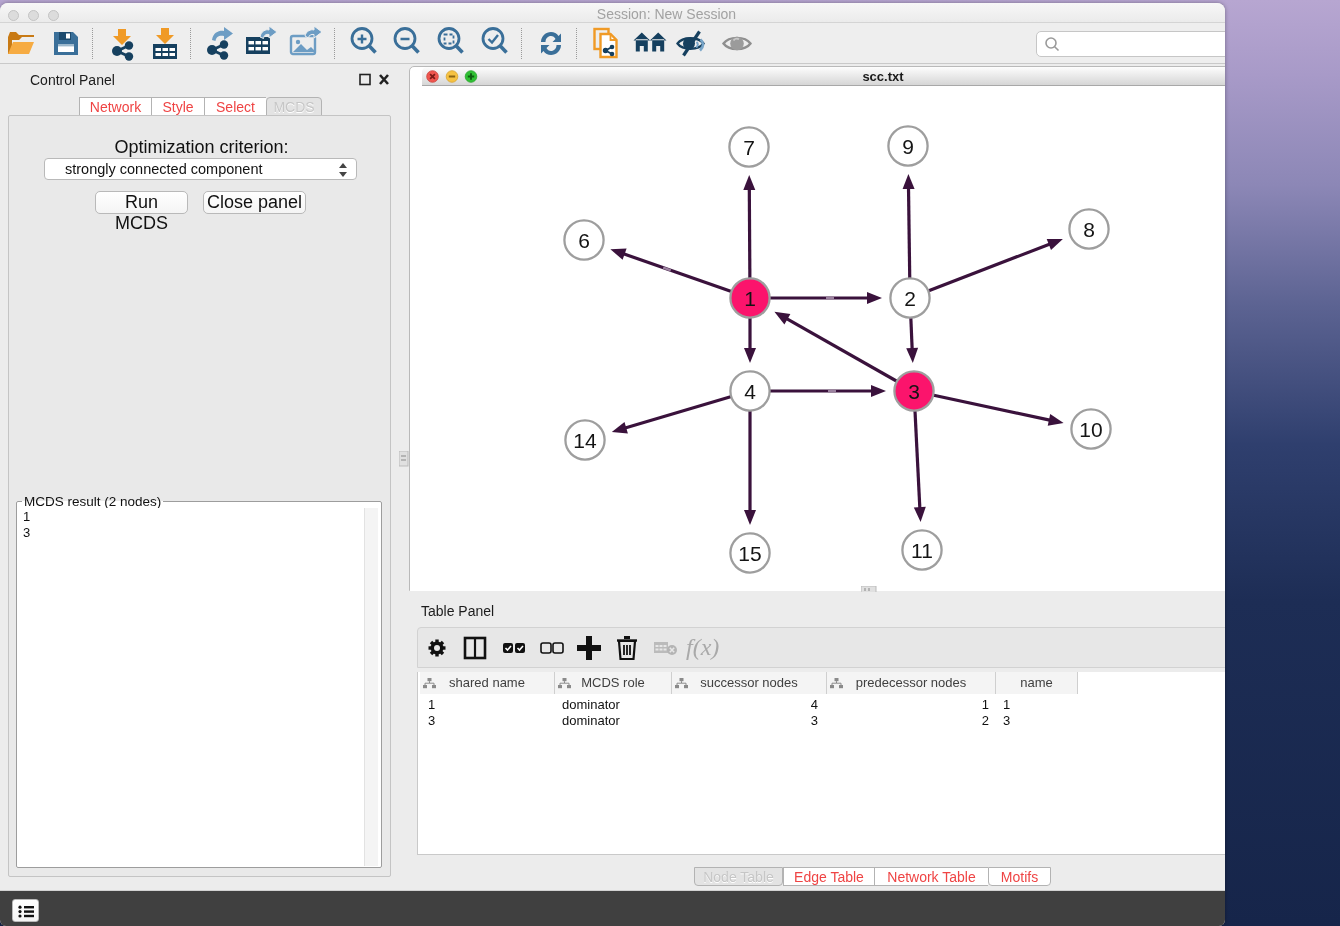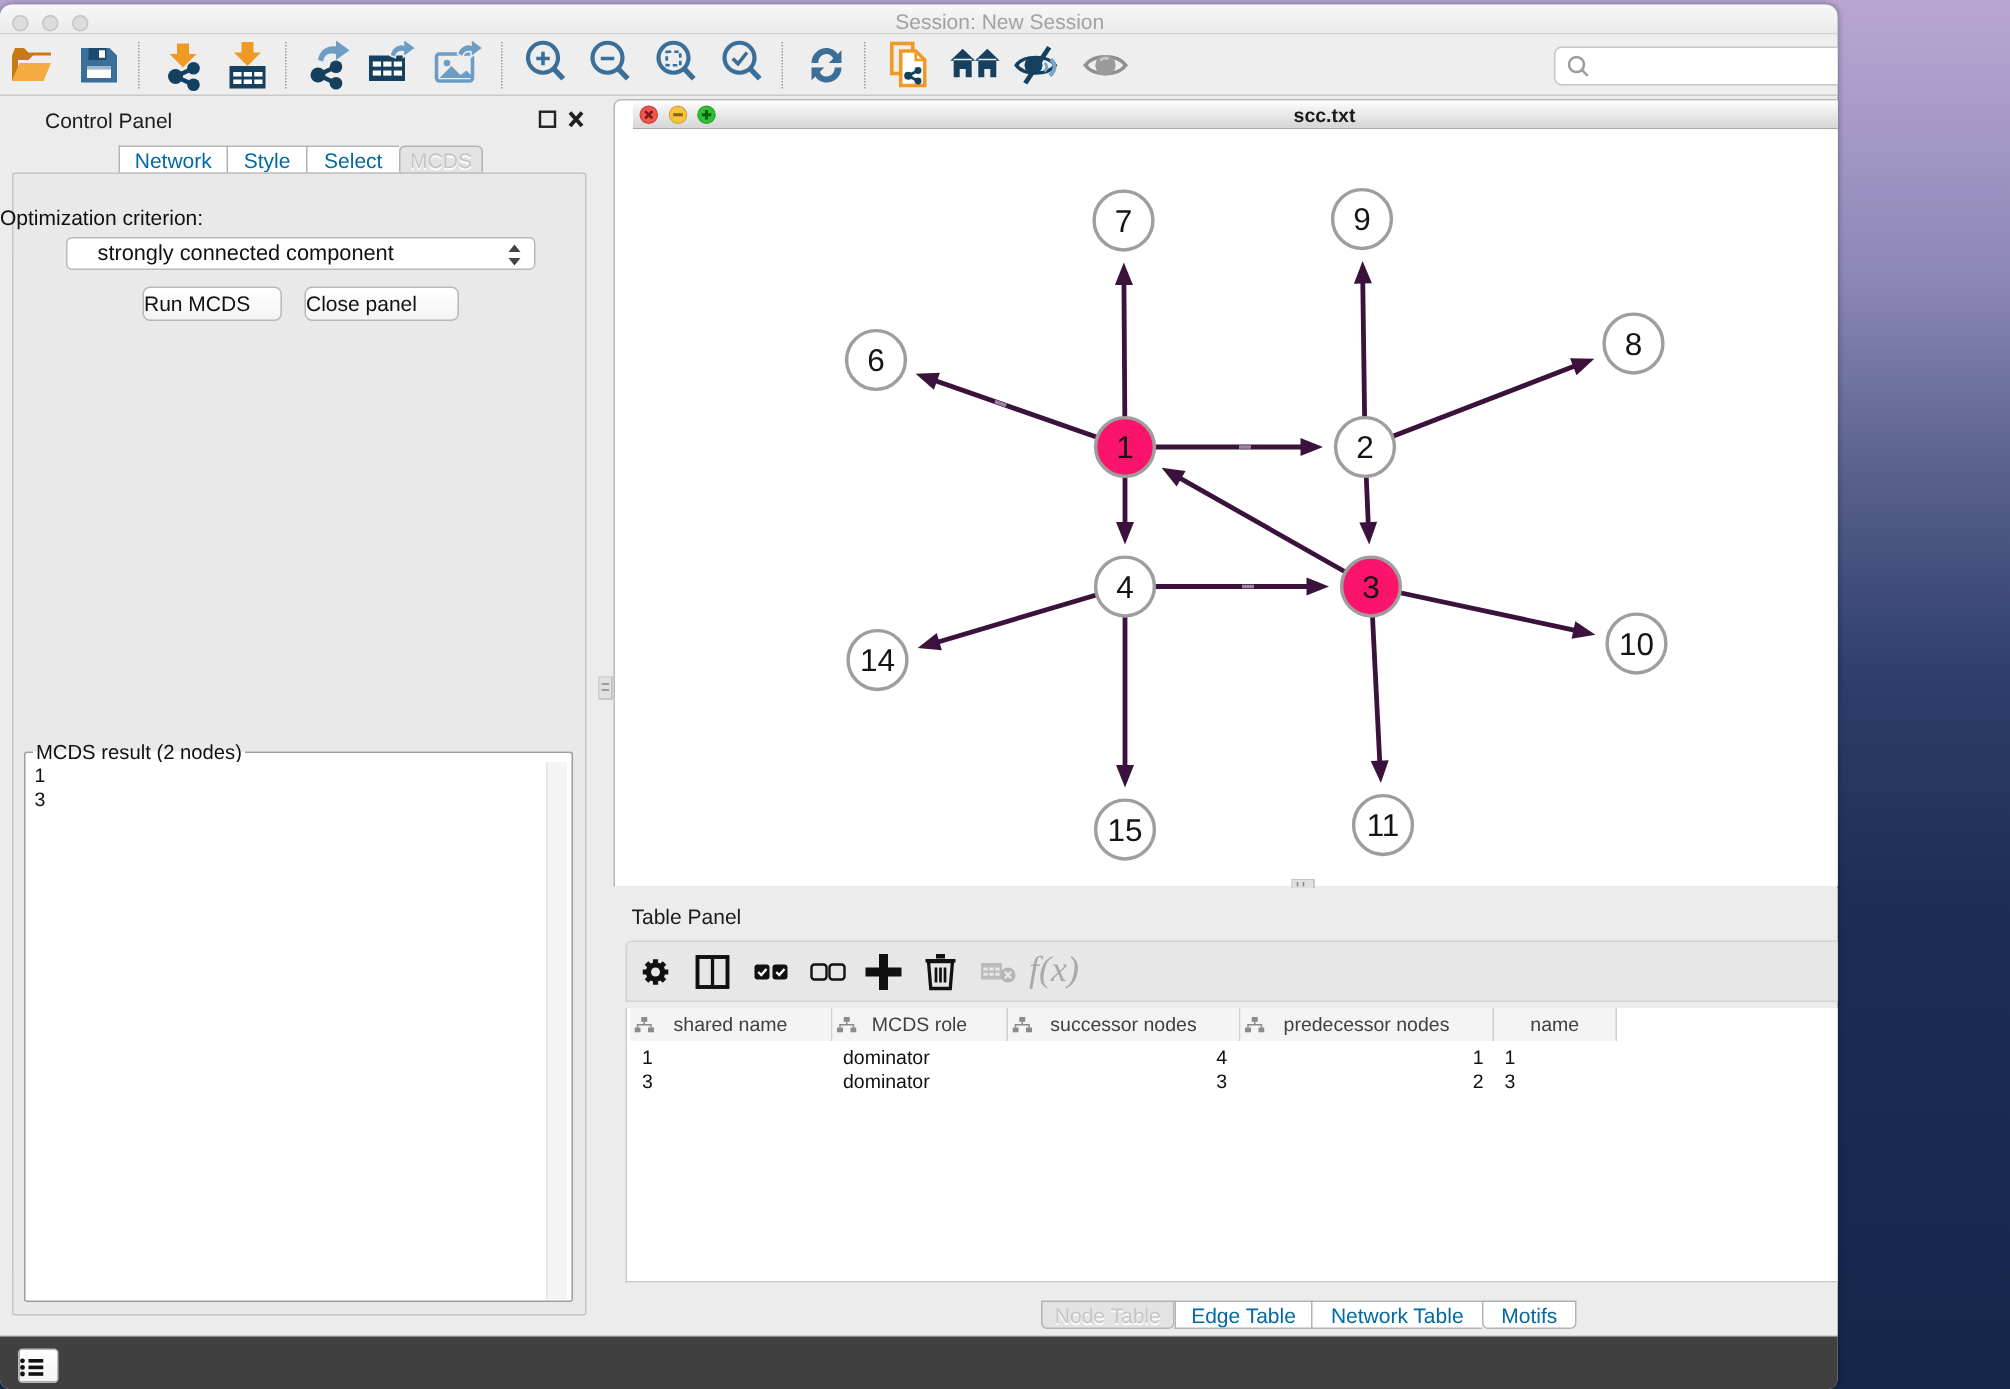--- a/index.html
+++ b/index.html
@@ -8,25 +8,25 @@
 .tl{position:absolute;top:6.5px;width:11px;height:11px;border-radius:50%;background:#dcdcdc;border:1px solid #c3c3c3}
 .wtitle{position:absolute;top:3px;left:0;width:1333px;text-align:center;font-size:14px;color:#a2a2a2}
 .toolbar{position:absolute;left:0;top:20px;width:100%;height:41px;background:#eeeeee;border-bottom:1px solid #c9c9c9}
 .sep{position:absolute;top:5px;height:31px;width:0;border-left:1px dotted #9a9a9a}
 .ticon{position:absolute;top:0;height:41px}
 .search{position:absolute;left:1036px;top:8px;width:291px;height:26px;background:#fff;border:1px solid #c6c6c6;border-radius:5px}
 
 .cpanel{position:absolute;left:0;top:61px;width:403px;height:829px;background:#ececec}
 .ptitle{font-size:14px;color:#1c1c1c}
 .tabrow{position:absolute;font-size:14px}
-.tab{position:absolute;top:0;height:19px;background:#fff;border:1px solid #b3b3b3;border-right:none;color:#0369a1;text-align:center;line-height:18px}
+.tab{position:absolute;top:0;height:19px;background:#fff;border:1px solid #b3b3b3;border-right:none;color:#ef4444;text-align:center;line-height:18px}
 .tab.last{border-right:1px solid #b3b3b3}
 .tab.sel{background:#e3e3e3;color:#c6c6c6;border-radius:4px 4px 0 0;border-right:1px solid #b3b3b3;text-shadow:0 1px 0 #fff}
 .tabpage{position:absolute;left:8px;top:51px;width:383px;height:762px;background:#e9e9e9;border:1px solid #c4c4c4;border-radius:2px}
-.btn{position:absolute;background:linear-gradient(#ffffff,#f4f4f4);border:1px solid #b9b9b9;border-radius:5px;font-size:14px;color:#111;}
+.btn{position:absolute;background:linear-gradient(#ffffff,#f4f4f4);border:1px solid #b9b9b9;border-radius:5px;font-size:18px;color:#111;text-align:center}
 
 .netwin{position:absolute;left:409px;top:63px;width:924px;height:525px;background:#fff;border:1px solid #b9b9b9;border-radius:5px 5px 0 0}
 .nettitle{position:absolute;left:12px;top:0;width:100%;height:19px;background:linear-gradient(#fdfdfd,#d6d6d6);border-bottom:1px solid #a8a8a8;border-radius:5px 5px 0 0}
 .canvas{position:absolute;left:0px;top:20px;width:922px;height:504px;background:#fff;overflow:hidden}
 
 .tpanel{position:absolute;left:403px;top:589px;width:930px;height:298px;background:#ececec}
 .ttool{position:absolute;left:14px;top:35px;width:908px;height:41px;background:#e7e7e7;border:1px solid #d2d2d2;border-radius:4px 4px 0 0}
 .tblbox{position:absolute;left:14px;top:80px;width:908px;height:183px;background:#fff;border:1px solid #c9c9c9;border-top:none}
 .th{position:absolute;top:0;height:22px;background:#f4f4f4;border-right:1px solid #cfcfcf;font-size:13px;color:#404040;text-align:center;line-height:22px}
 .td{position:absolute;font-size:13px;color:#111;height:16px;line-height:16px}
@@ -173,21 +173,21 @@
         <rect x="2" y="1.5" width="10" height="10" fill="none" stroke="#222" stroke-width="1.6"></rect>
         <path d="M22 2 L30 11 M30 2 L22 11" stroke="#222" stroke-width="2.6"></path>
       </svg>
   <div class="tabrow" style="left:0;top:33px;width:403px;height:19px">
    <div class="tab" style="left:79px;width:72px">Network</div>
    <div class="tab" style="left:151px;width:53px">Style</div>
    <div class="tab" style="left:204px;width:62px">Select</div>
    <div class="tab sel" style="left:266px;width:56px">MCDS</div>
   </div>
   <div class="tabpage"></div>
-  <div style="position:absolute;left:0;top:73px;width:403px;font-size:14px;color:#111">Optimization criterion:</div>
+  <div style="position:absolute;left:0;top:73px;width:403px;text-align:center;font-size:18px;color:#111">Optimization criterion:</div>
   <div style="position:absolute;left:44px;top:94px;width:313px;height:22px;background:#fff;border:1px solid #b9b9b9;border-radius:4px;font-size:14.5px;color:#111;line-height:21px;padding-left:20px">strongly connected component
     <svg width="10" height="16" style="position:absolute;right:8px;top:3px">
           <path d="M5 1 L9 6 L1 6 Z" fill="#444"></path>
           <path d="M5 15 L9 10 L1 10 Z" fill="#444"></path>
         </svg>
   </div>
   <div class="btn" style="left:95px;top:127px;width:93px;height:23px;line-height:21px">Run MCDS</div>
   <div class="btn" style="left:203px;top:127px;width:103px;height:23px;line-height:21px">Close panel</div>
   <fieldset style="position:absolute;left:16px;top:430px;width:366px;height:374px;border:1px solid #9d9d9d;border-radius:2px;background:#fff;padding:0">
    <legend style="font-size:13.5px;color:#111;margin-left:5px;padding:0 2px">MCDS result (2 nodes)</legend>

